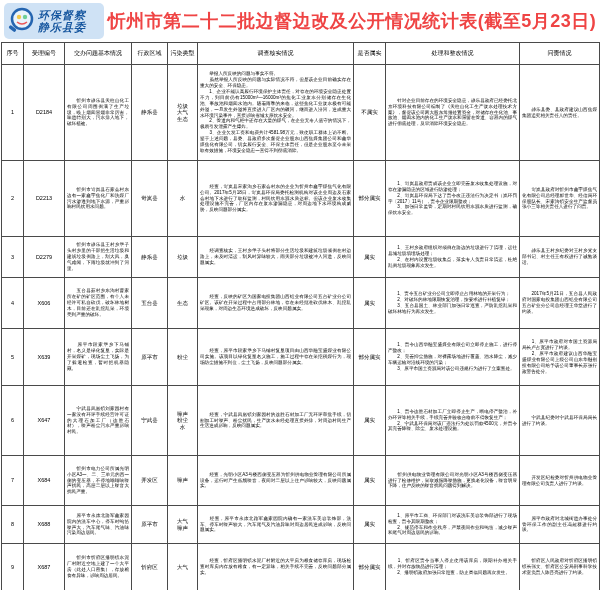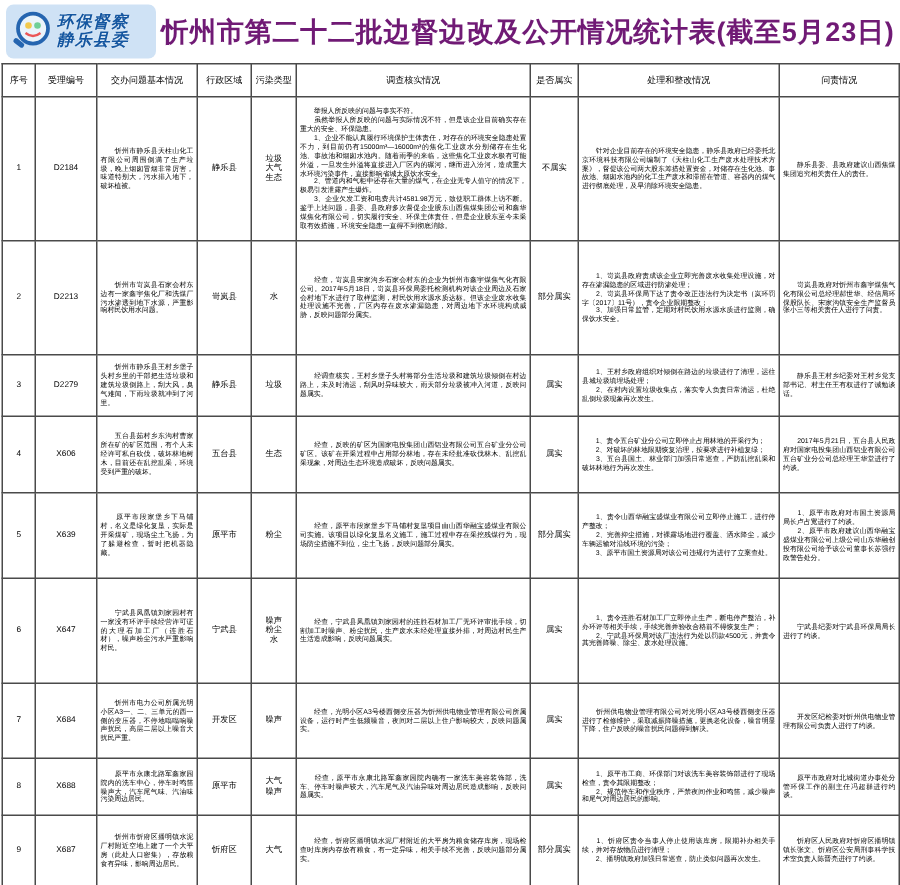--- a/index.html
+++ b/index.html
@@ -1,20 +1,20 @@
 <!DOCTYPE html>
 <html><head>
 <meta charset="utf-8">
 <style>
   html,body{margin:0;padding:0;background:#fff;}
   body{width:600px;height:590px;font-family:"Liberation Sans",sans-serif;color:#000;overflow:hidden;}
   .topbar{height:42px;display:flex;align-items:center;}
   .logo-bg{margin-left:4px;width:100px;height:36px;background:#cfe2f5;border-radius:5px;display:flex;align-items:center;padding:0 2px;box-sizing:border-box;}
   .logo-text{margin-left:2px;font-weight:bold;font-style:italic;color:#1456a0;font-size:11px;line-height:12px;letter-spacing:1px;text-shadow:0 0 1px #fff;}
-  .page-title{flex:1;text-align:center;font-size:18px;font-weight:bold;color:#701a75;letter-spacing:0.5px;white-space:nowrap;}
+  .page-title{flex:1;text-align:center;font-size:18px;font-weight:bold;color:#ef4444;letter-spacing:0.5px;white-space:nowrap;}
   table{border-collapse:collapse;table-layout:fixed;width:598px;margin:0 1px;}
   td,th{border:1px solid #4a4a4a;padding:1px 2px;overflow:hidden;vertical-align:middle;box-sizing:border-box;}
   th.hdr{font-size:6px;font-weight:normal;text-align:center;height:22px;}
   td.c{text-align:center;font-size:5.5px;line-height:1.2;white-space:pre-line;}
   td.p{font-size:4.6px;line-height:1.3;text-align:justify;white-space:pre-wrap;word-break:break-all;}
   tbody tr:nth-child(1){height:96px;}
   tbody tr:nth-child(2){height:76px;}
   tbody tr:nth-child(3){height:41px;}
   tbody tr:nth-child(4){height:51px;}
   tbody tr:nth-child(5){height:57px;}

